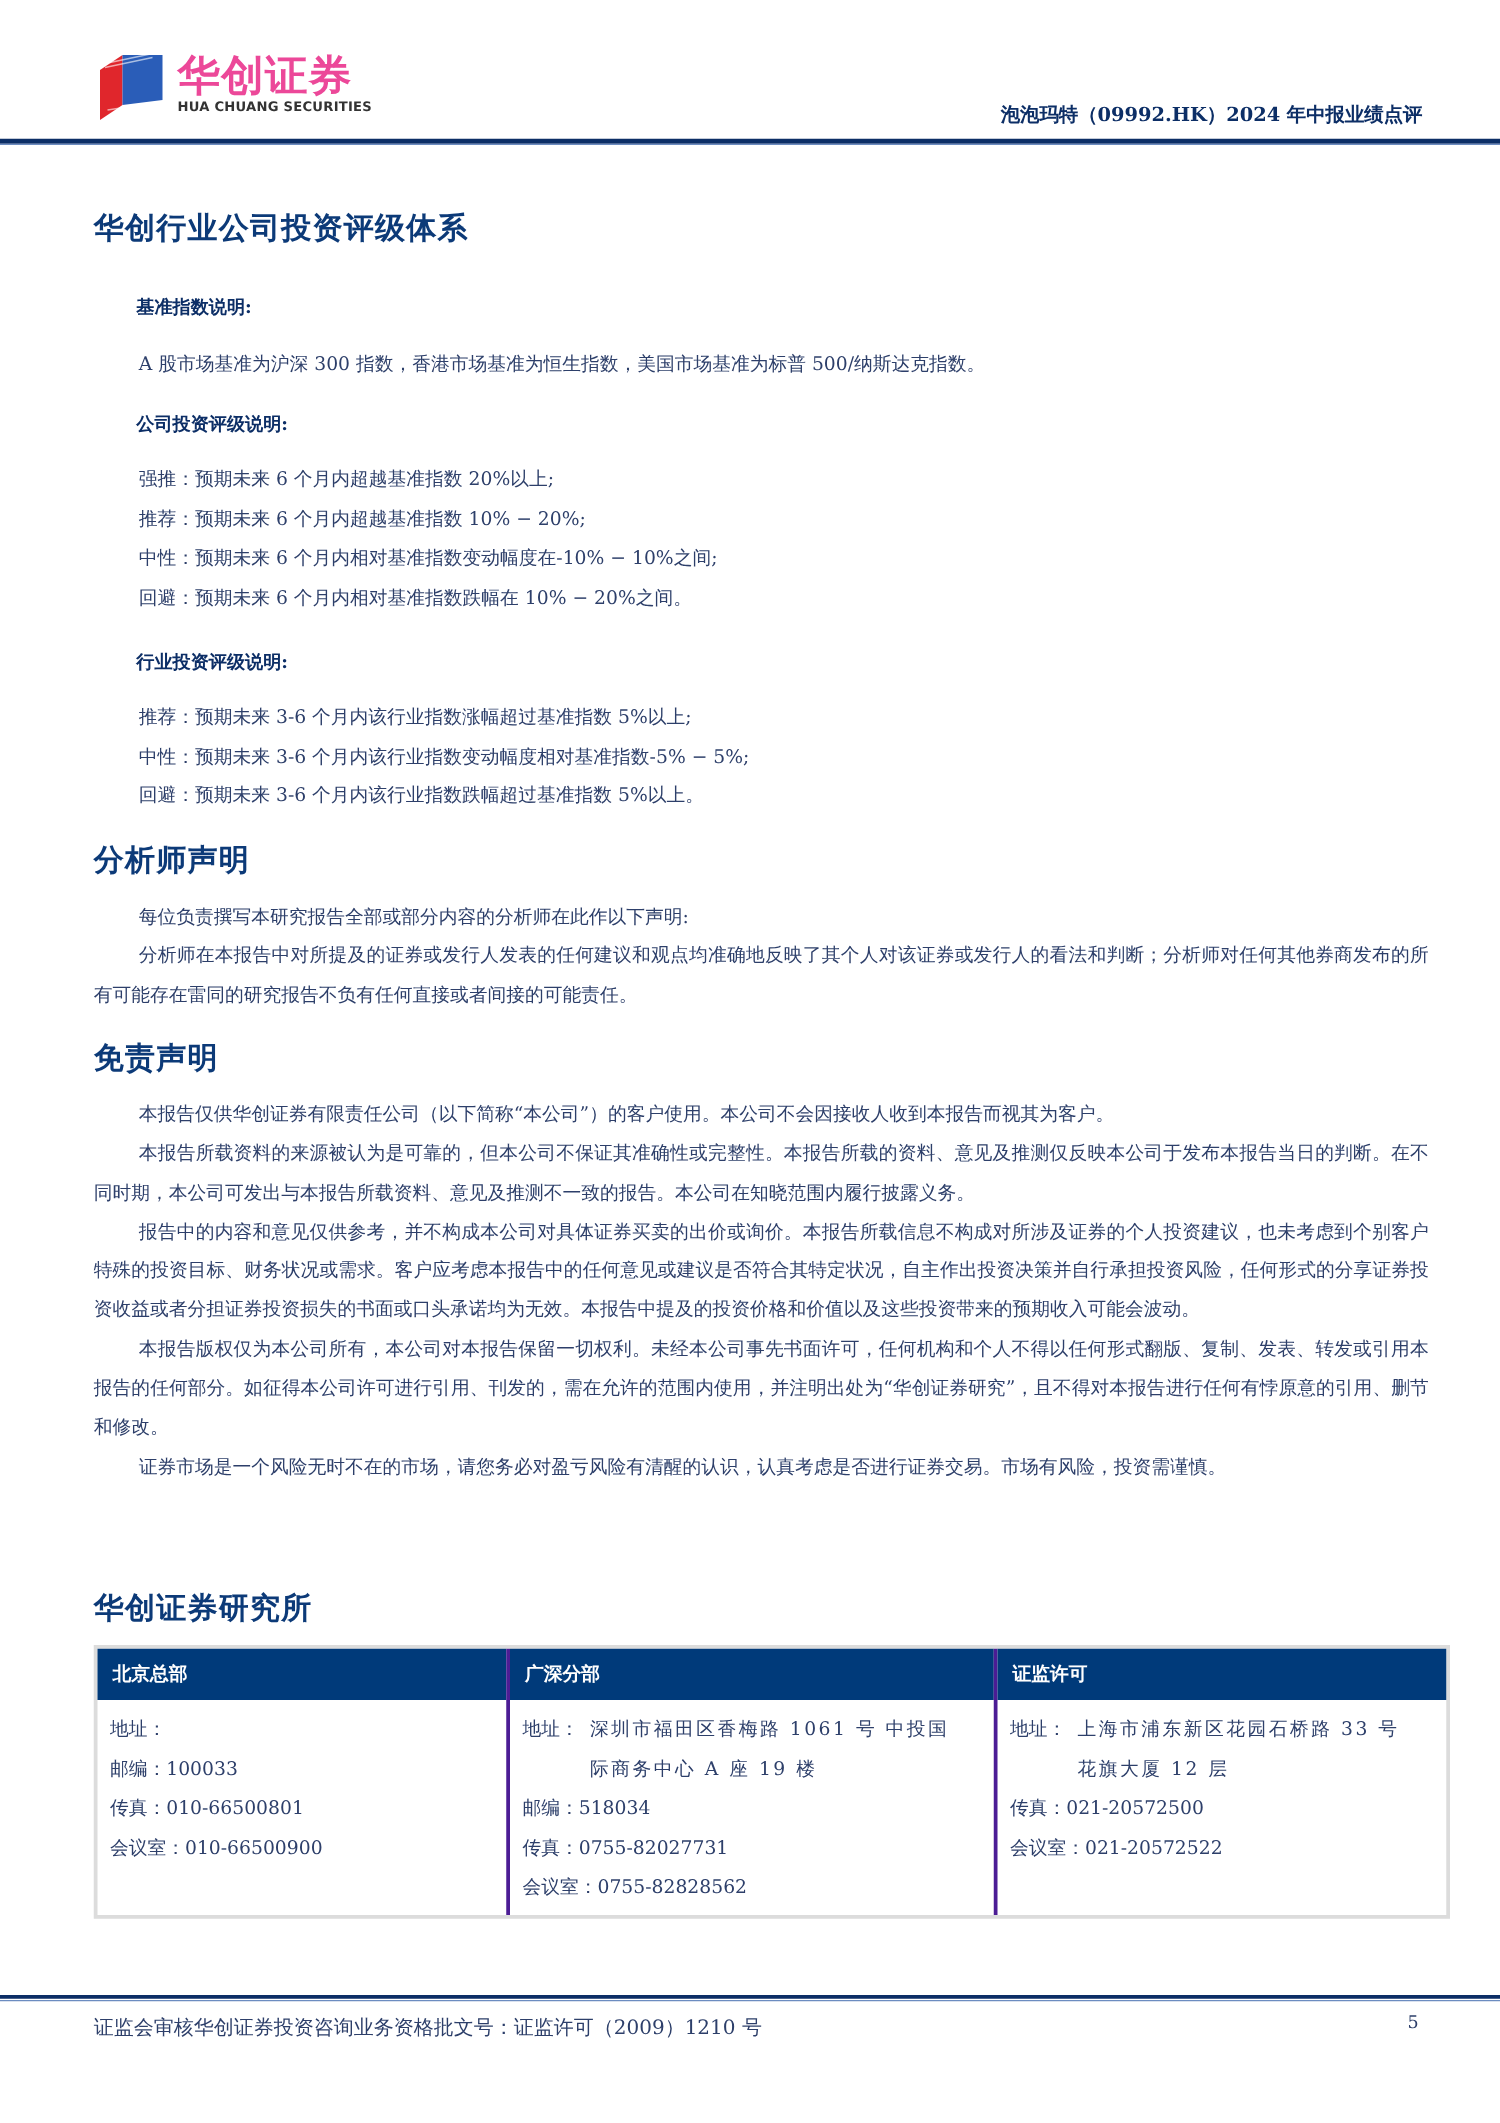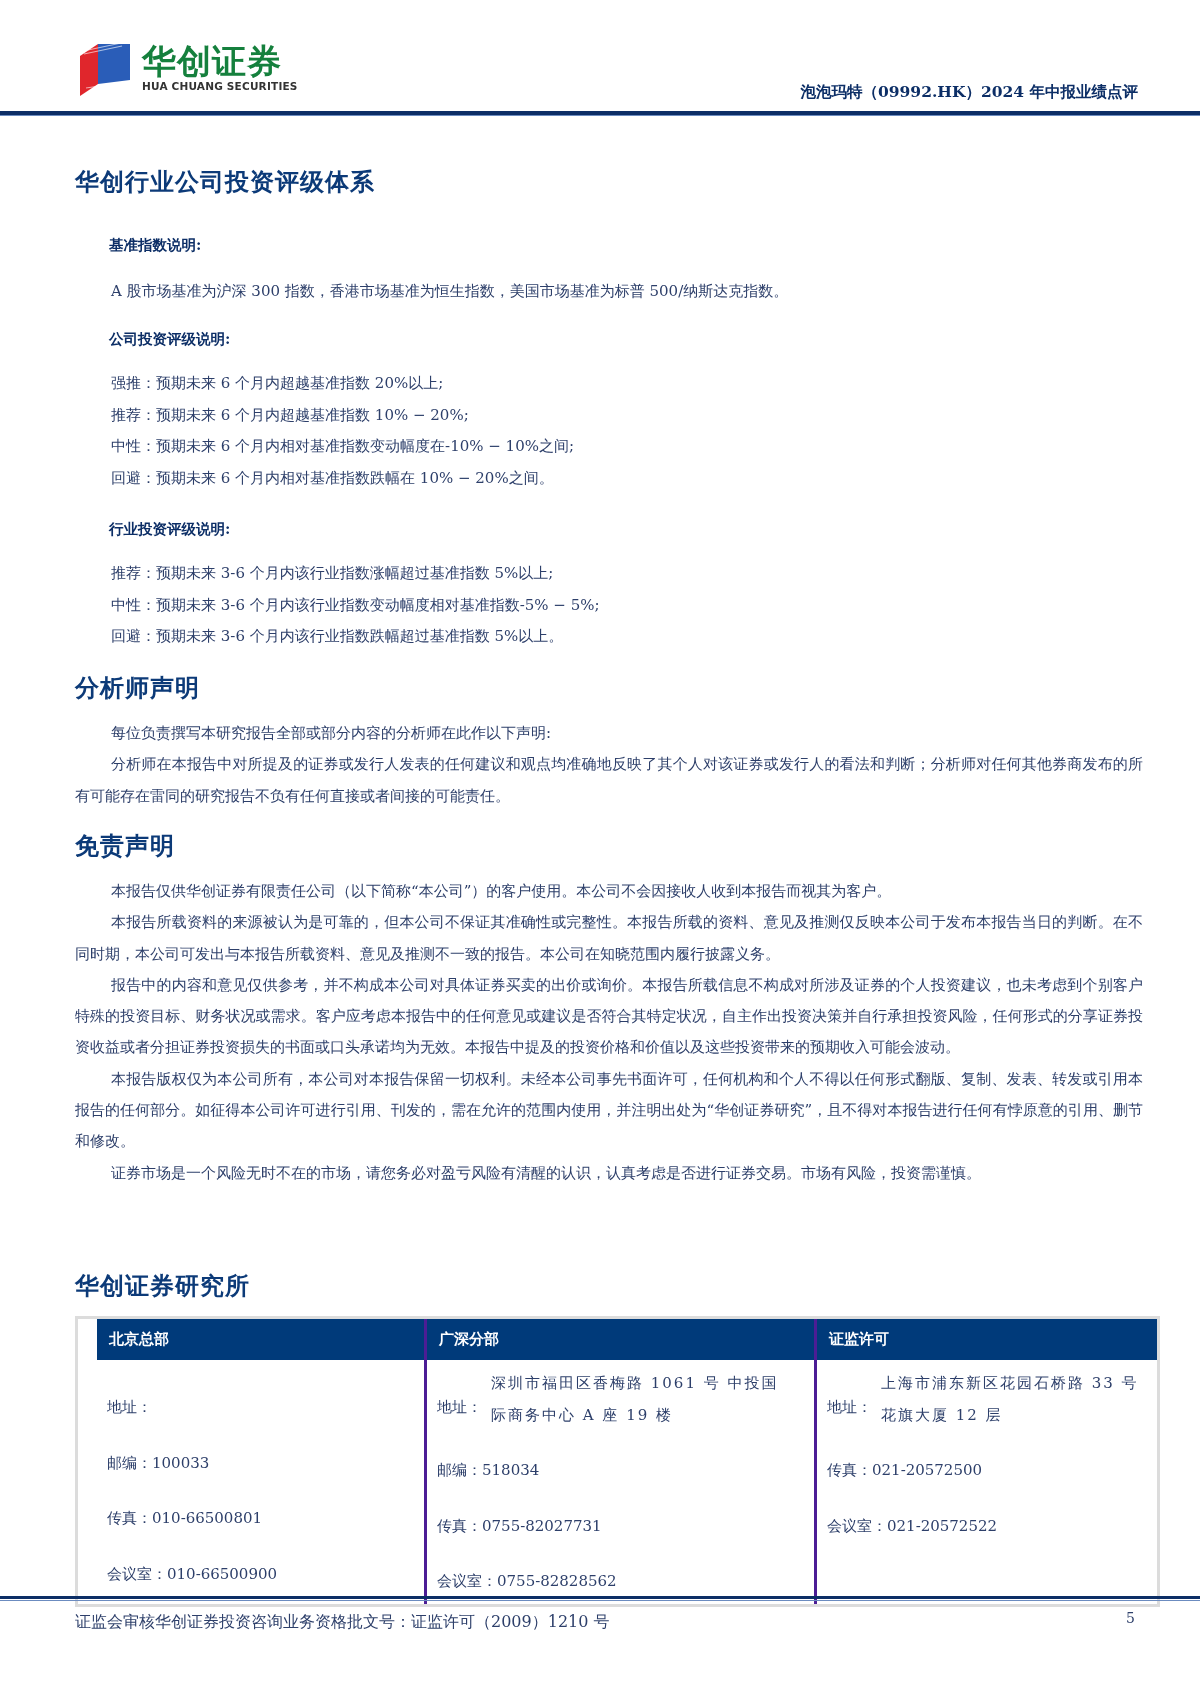--- a/index.html
+++ b/index.html
@@ -3,42 +3,42 @@
 <meta charset="utf-8">
 <style>
   * { box-sizing: border-box; margin: 0; padding: 0; }
   html, body { width: 1200px; height: 1698px; background: #ffffff; }
   body { position: relative; font-family: "DejaVu Serif", "Liberation Serif", serif; color: #1f3b6e; overflow: hidden; }
 
   .header { position: absolute; left: 0; top: 0; width: 1200px; height: 118px; }
   .logo { position: absolute; left: 76px; top: 40px; height: 56px; display: flex; align-items: center; }
   .logo-mark { width: 56px; height: 56px; position: relative; }
   .logo-text { margin-left: 10px; display: flex; flex-direction: column; }
-  .logo-cn { font-family: "DejaVu Sans", sans-serif; font-weight: bold; font-size: 34px; color: #15803d; letter-spacing: 1px; line-height: 36px; }
+  .logo-cn { font-family: "DejaVu Sans", sans-serif; font-weight: bold; font-size: 34px; color: #ec4899; letter-spacing: 1px; line-height: 36px; }
   .logo-en { font-family: "DejaVu Sans", sans-serif; font-weight: bold; font-size: 10.5px; color: #333; letter-spacing: 0.2px; line-height: 14px; }
   .report-title { position: absolute; right: 62px; top: 82px; font-size: 15.5px; font-weight: bold; color: #0c2e66; }
   .header-rule { position: absolute; left: 0; top: 111px; width: 1200px; height: 4px; background: #0c2e66; }
   .header-rule2 { position: absolute; left: 0; top: 115px; width: 1200px; height: 1px; background: #6c8cc0; }
   h1.sec { font-size: 24px; font-weight: bold; color: #0c3a78; letter-spacing: 1px; }
   h2.sub { font-size: 14.5px; font-weight: bold; color: #0c2e66; margin-left: 34px; }
   p.line { font-size: 15px; line-height: 31.5px; color: #2d3f6a; }
   .para { text-indent: 36px; font-size: 15px; line-height: 31.3px; color: #2d3f6a; text-align: justify; }
 
   .abs { position: absolute; }
 
-  .offices { position: absolute; left: 75px; top: 1316px; width: 1085px; border: 3px solid #dcdcdc; border-collapse: collapse; padding-left: 19px; }
+  .offices { position: absolute; left: 75px; top: 1316px; width: 1085px; border: 3px solid #dcdcdc; border-collapse: collapse; }
   .offices-row { display: flex; }
   .office-col { flex: 1; border-left: 3px solid #4c1d95; }
   .office-col:first-child { border-left: none; }
   .office-col.c1 { flex: 0 0 327px; }
   .office-col.c2 { flex: 0 0 390px; }
   .office-col.c3 { flex: 1; }
   .office-head { background: #003a7a; color: #fff; font-weight: bold; font-size: 15px; height: 41px; line-height: 41px; padding-left: 12px; }
   .office-body { padding: 8px 10px 6px 10px; font-size: 15px; line-height: 31.5px; color: #2d3f6a; }
-  .office-body .lbl { display: inline-block; margin-top: 24px; }
+  .office-body .lbl { display: inline-block; }
   .addr { display: flex; }
   .addr .lbl { flex: 0 0 54px; }
   .addr .val { flex: 1; letter-spacing: 2px; }
 
   .footer-rule { position: absolute; left: 0; top: 1596px; width: 1200px; height: 3px; background: #0c2e66; }
   .footer-rule2 { position: absolute; left: 0; top: 1600px; width: 1200px; height: 1px; background: #6c8cc0; }
   .footer-text { position: absolute; left: 75px; top: 1612px; font-size: 16px; color: #2d3f6a; }
   .page-num { position: absolute; left: 1126px; top: 1610px; font-size: 14px; color: #2d3f6a; }
 </style>
 </head>

